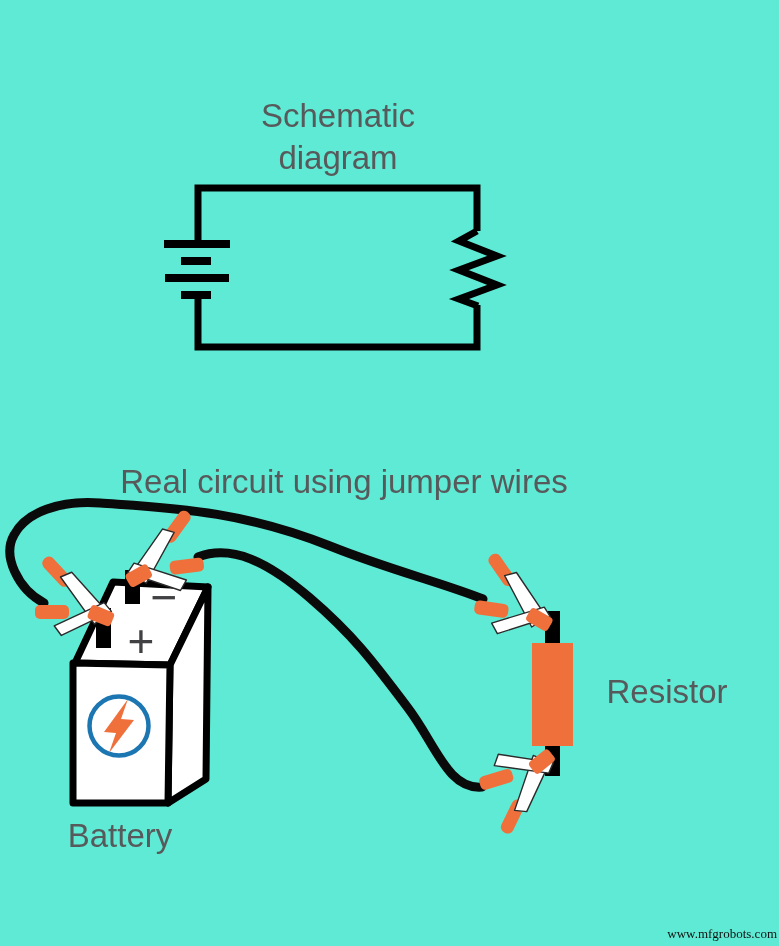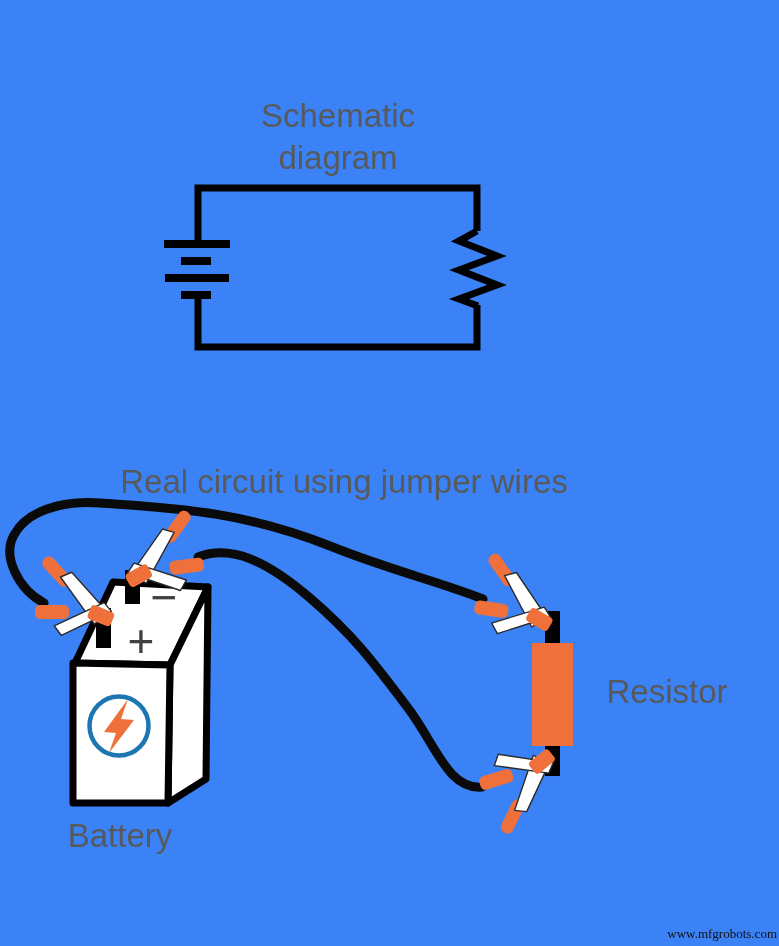--- a/index.html
+++ b/index.html
@@ -1,16 +1,16 @@
 <!DOCTYPE html>
 <html style="--orange: #F0703C; --blue: #1C76B2; --label_gray: #58595B; --sign_gray: #414042;"><head>
 <meta charset="utf-8">
 <style>
   html,body{margin:0;padding:0;background:#fff;}
-  .canvas{position:relative;width:779px;height:946px;background:#3b82f6;overflow:hidden;
+  .canvas{position:relative;width:779px;height:946px;background:#5eead4;overflow:hidden;
           font-family:"Liberation Sans",sans-serif;}
   svg{display:block}
   .label{font-family:"Liberation Sans",sans-serif;font-size:33px;fill:var(--label_gray,#58595B);}
   .sign{font-family:"Liberation Sans",sans-serif;font-size:46px;fill:var(--sign_gray,#414042);}
   .wm{font-family:"Liberation Serif",serif;font-size:13px;fill:#111;}
   .sch{stroke:#000;stroke-width:7;fill:none;stroke-linejoin:miter;}
   .plate{stroke:#000;stroke-width:8;fill:none;stroke-linecap:butt;}
   .wire{stroke:#0a0a0a;stroke-width:9;fill:none;stroke-linecap:round;}
   .face{fill:#fff;stroke:#000;stroke-width:7;stroke-linejoin:round;}
   .term{fill:#000;}

